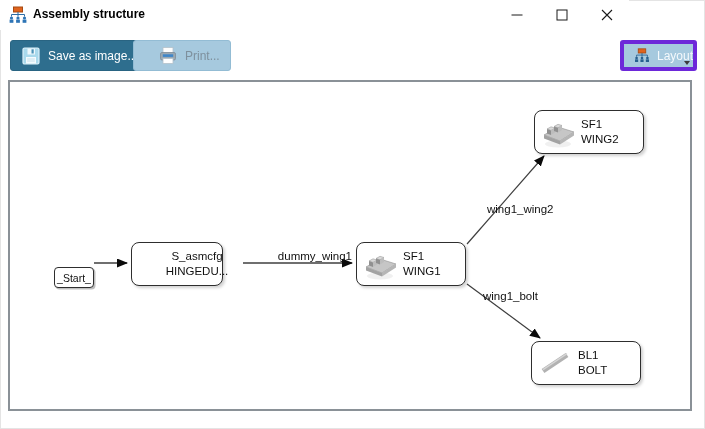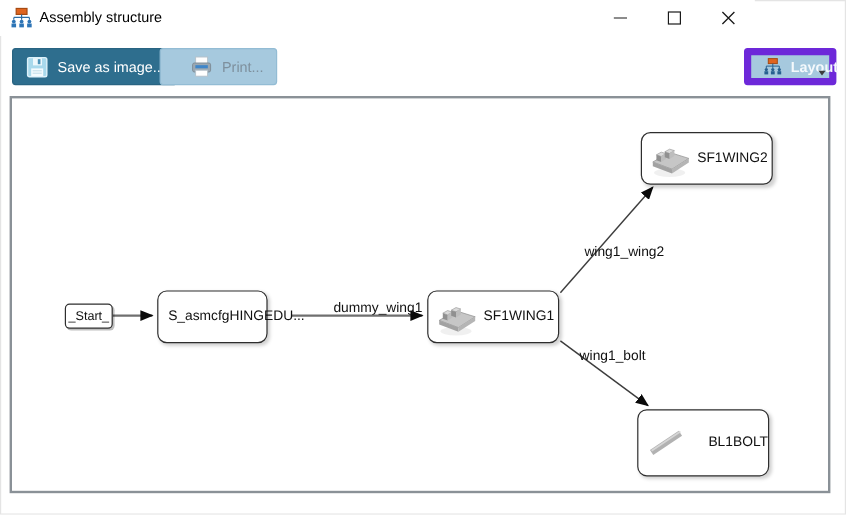--- a/index.html
+++ b/index.html
@@ -1,55 +1,55 @@
 <!DOCTYPE html>
 <html><head>
 <meta charset="utf-8">
 <style>
   * { margin:0; padding:0; box-sizing:border-box; }
   html,body { width:705px; height:429px; }
   body { font-family:"Liberation Sans", sans-serif; background:#fff; overflow:hidden; }
   .window { position:relative; width:705px; height:429px; background:#fff; box-shadow:inset 0 0 0 1px #e4e4e4; }
 
   
-  .titlebar { position:absolute; left:0; top:0; width:629px; height:30px; background:#fff; }
+  .titlebar { position:absolute; left:0; top:0; width:629px; height:30px; background:#fff;font-weight:bold; }
   .app-icon { position:absolute; left:9px; top:6px; width:18px; height:18px; }
   .title-text { position:absolute; left:33px; top:7px; font-size:12px; color:#000; white-space:nowrap; }
   .win-controls { position:absolute; right:0; top:0; height:30px; display:flex; }
   .win-btn { width:45px; height:30px; display:flex; align-items:center; justify-content:center; cursor:default; }
   .win-btn svg { display:block; }
 
   
   .toolbar { position:absolute; left:0; top:36px; width:705px; height:40px; }
   .btn { position:absolute; top:4px; height:31px; display:flex; align-items:center; gap:7px;
          padding:0 10px; border-radius:3px; font-size:12px; white-space:nowrap; cursor:pointer; }
   .btn-save   { left:10px;  background:#2e6e8e; border:1px solid #296482; color:#ffffff; }
   .btn-print  { left:133px; background:#a6c9de; border:1px solid #93bcd4; color:#7e909d;padding-left:24px; }
-  .btn-layout { left:620px; width:77px; background:#a6c9de; border:6px solid #6d28d9; color:#f4f9fc;font-weight:bold; }
+  .btn-layout { left:620px; width:77px; background:#a6c9de; border:4px solid #6d28d9; color:#f4f9fc; }
   .btn svg { flex:0 0 auto; }
   .dd-arrow { position:absolute; right:3px; bottom:2px; width:0; height:0;
               border-left:3.5px solid transparent; border-right:3.5px solid transparent;
               border-top:4px solid #3c3c3c; }
 
   
   .canvas { position:absolute; left:8px; top:80px; width:684px; height:331px;
             border:2px solid #8a9197; background:#fff; }
   .edges { position:absolute; left:0; top:0; width:684px; height:331px; }
   .edge-label { font-size:11.5px; fill:#111; font-family:"Liberation Sans",sans-serif; }
 
   .node { position:absolute; background:#fff; border:1.5px solid #2e2e2e; border-radius:8px;
           box-shadow:2px 2px 3px rgba(0,0,0,0.18); display:flex; align-items:center; cursor:pointer; }
-  .node-start { left:44px; top:171px; width:40px; height:21px; border-radius:4px;
+  .node-start { left:44px; top:185px; width:40px; height:21px; border-radius:4px;
                 border-width:1.5px; justify-content:center; font-size:10.5px; color:#111;
                 box-shadow:1.5px 1.5px 0 rgba(0,0,0,0.25); }
   .node-asmcfg { left:121px; top:160px; width:92px; height:44px; justify-content:center; padding-left:40px; }
   .node-wing1 { left:346px; top:160px; width:110px; height:44px; padding-left:6px; }
   .node-wing2 { left:524px; top:28px;  width:110px; height:44px; padding-left:6px; }
-  .node-bolt  { left:521px; top:259px; width:110px; height:56px; padding-left:6px;justify-content:space-between; }
-  .node-text { display:flex; flex-direction:row; align-items:flex-start; font-size:11.5px;
+  .node-bolt  { left:521px; top:259px; width:110px; height:44px; padding-left:6px; }
+  .node-text { display:flex; flex-direction:column; align-items:flex-start; font-size:11.5px;
                line-height:15px; color:#111; }
   .node-text.centered { align-items:center; }
   .part-icon { flex:0 0 auto; margin-right:4px; }
 </style>
 </head>
 <body>
 
 <div class="window">
 
   <div class="titlebar">

